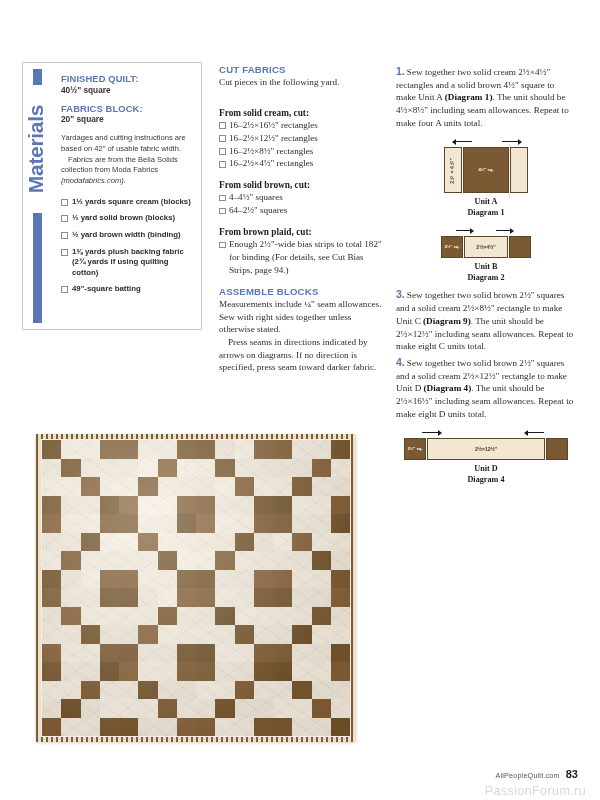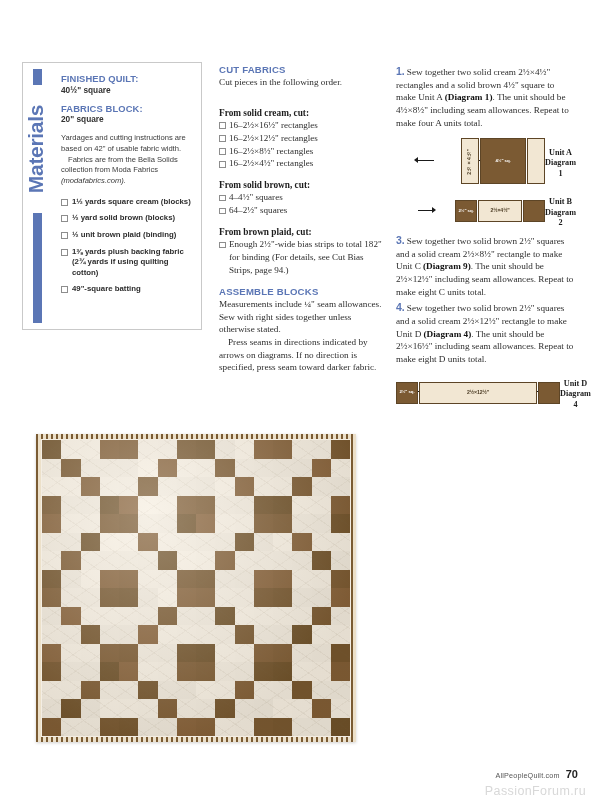--- a/index.html
+++ b/index.html
@@ -146,21 +146,21 @@
   .step-num {
     font-family: "Liberation Sans", sans-serif;
     font-weight: bold;
     font-size: 10.5px;
     color: #5b76b5;
     margin-right: 2px;
   }
   .step b { font-weight: bold; color: #111; }
 
   
-  .diagram { margin: 9px 0 4px 0; display: flex; flex-direction: row; align-items: center; }
+  .diagram { margin: 9px 0 4px 0; display: flex; flex-direction: column; align-items: center; }
   .dg-row { display: flex; align-items: flex-end; position: relative; }
   .piece {
     border: 1px solid #5d4526;
     display: flex; align-items: center; justify-content: center;
     font-family: "Liberation Sans", sans-serif;
     font-weight: bold;
     text-align: center;
     line-height: 1.05;
     overflow: hidden;
   }
@@ -304,30 +304,30 @@
         <span>Yardages and cutting instructions are based on 42" of usable fabric width.</span>
         <span class="indent">
           <span>Fabrics are from the Bella Solids collection from Moda Fabrics</span>
           <i>(modafabrics.com).</i>
         </span>
       </div>
 
       <ul class="mat-list">
         <li>1½ yards square cream (blocks)</li>
         <li>½ yard solid brown (blocks)</li>
-        <li>½ unit brown plaid (binding)</li>
+        <li>½ yard brown width (binding)</li>
         <li>1⅜ yards plush backing fabric (2¾ yards if using quilting cotton)</li>
         <li>49"-square batting</li>
       </ul>
     </div>
   </div>
 
   <div class="col-mid">
     <div class="sec-head">CUT FABRICS</div>
-    <div class="body-p">Cut pieces in the following order.</div>
+    <div class="body-p">Cut pieces in the following yard.</div>
 
     <div class="gap"></div>
     <div class="sub-head">From solid cream, cut:</div>
     <ul class="cut-list">
       <li>16–2½×16½" rectangles</li>
       <li>16–2½×12½" rectangles</li>
       <li>16–2½×8½" rectangles</li>
       <li>16–2½×4½" rectangles</li>
     </ul>
 
@@ -696,17 +696,17 @@
           <div class="cell c-cream" style="background: rgb(240, 232, 218);"></div>
           <div class="cell c-brown" style="background: rgb(112, 82, 41);"></div>
         </div>
       <div class="texture"></div>
       <div class="sheen"></div>
       <div class="binding"></div>
     </div>
   </div>
 
   <div class="footer">
-    <span class="footer-site">AllPeopleQuilt.com</span><span class="footer-page">70</span>
+    <span class="footer-site">AllPeopleQuilt.com</span><span class="footer-page">83</span>
   </div>
   <div class="watermark">PassionForum.ru</div>
 
 </div>
 
 </body></html>

